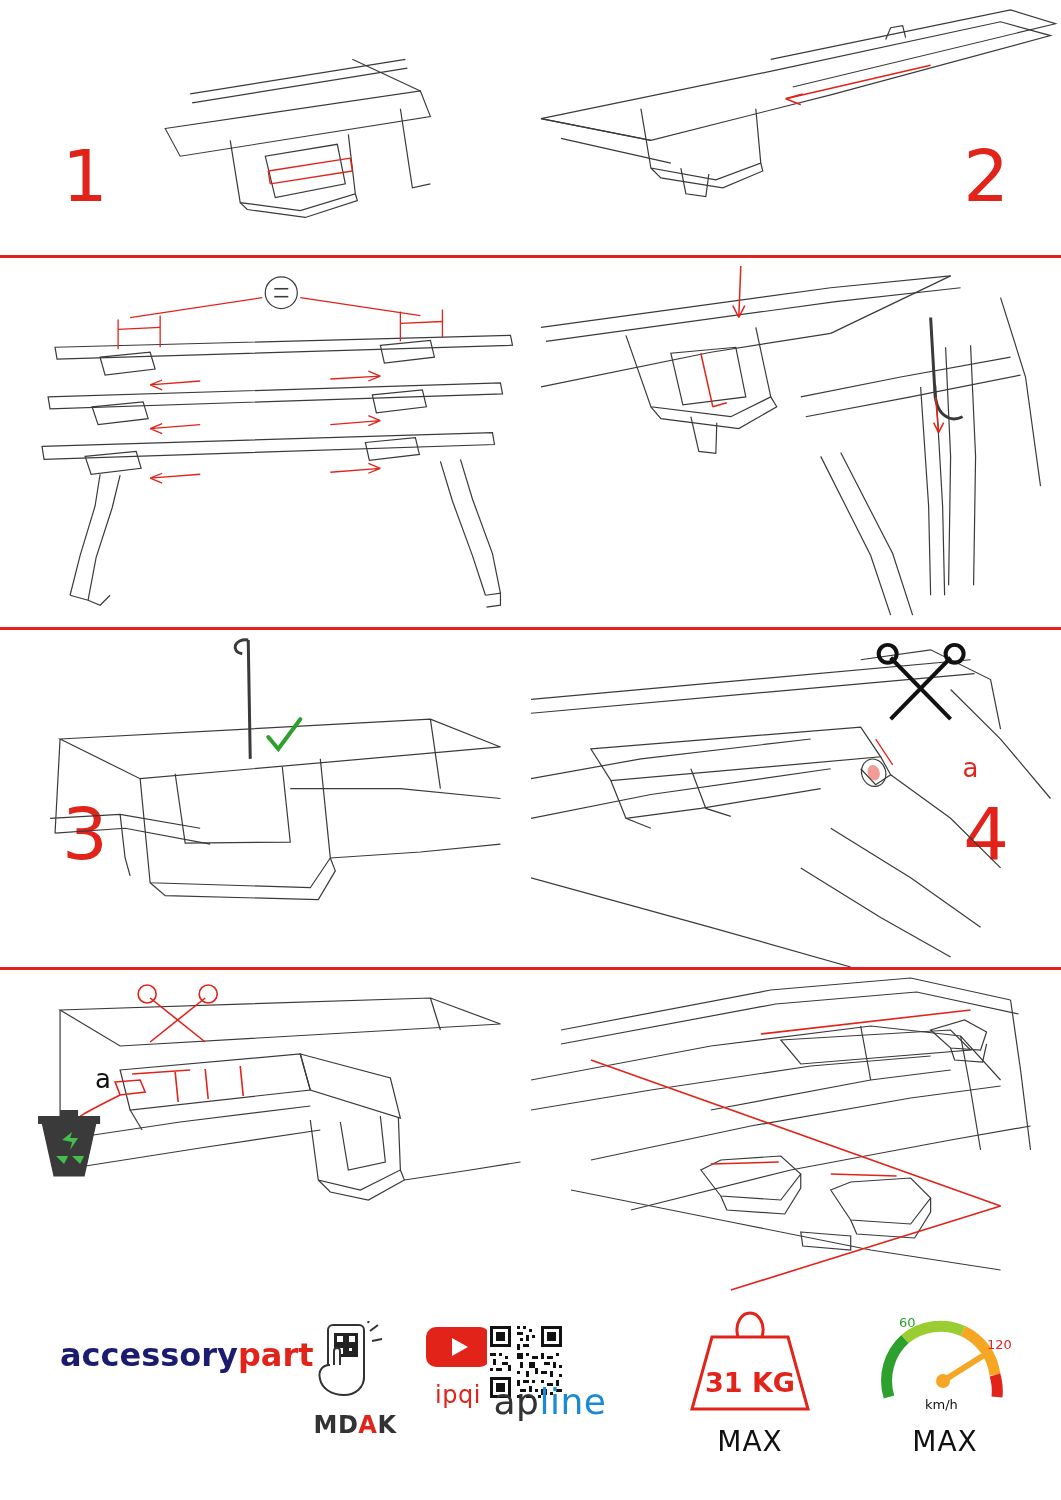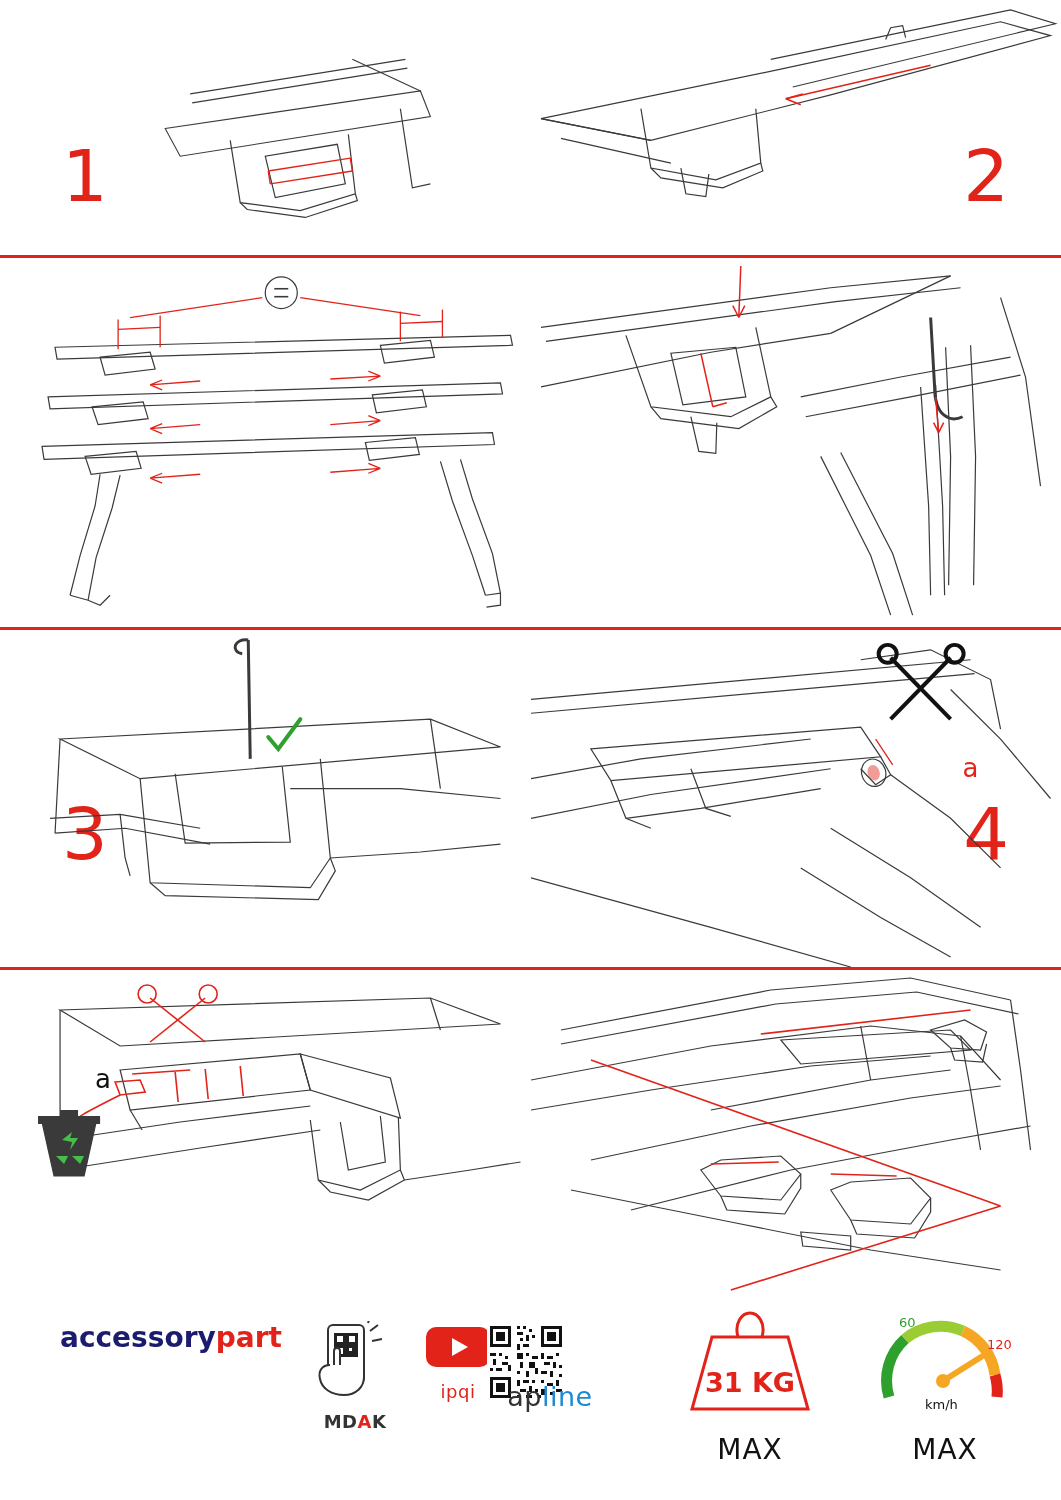--- a/index.html
+++ b/index.html
@@ -79,36 +79,36 @@
   .brand-basic {
     font-family: "DejaVu Sans", sans-serif;
     font-weight: bold;
     font-size: 43px;
     letter-spacing: 1px;
     color: #1b1b6f;
     line-height: 1;
   }
   .brand-basic .x { font-size: 33px; }
   .brand-accessory {
-    margin-top: 4px;
+    margin-top: 19px;
     font-family: "DejaVu Sans", sans-serif;
     font-weight: bold;
-    font-size: 28px;
+    font-size: 32px;
     line-height: 1;
     color: #1b1b6f;
   }
   .brand-accessory .part { color: #e2231a; }
 
   .logo {
     position: absolute;
     text-align: center;
   }
   .logo .caption {
     font-family: "DejaVu Sans", sans-serif;
-    font-size: 18px;
+    font-size: 24px;
     margin-top: 8px;
     letter-spacing: 0.5px;
   }
   .logo-mdak  { left: 300px; top: 26px; width: 110px; }
   .logo-ipqi  { left: 398px; top: 26px; width: 120px; }
   .logo-apline{ left: 480px; top: 26px; width: 140px; }
 
   .cap-mdak { color: #333; font-weight: bold; }
   .cap-mdak .a-red { color: #e2231a; }
   .cap-ipqi { color: #e2231a; font-weight: normal; }
@@ -118,21 +118,21 @@
   .weight, .speed {
     position: absolute;
     text-align: center;
   }
   .weight { left: 660px; top: 10px; width: 180px; }
   .speed  { left: 855px; top: 10px; width: 180px; }
   .maxlabel {
     font-family: "DejaVu Sans", sans-serif;
     font-size: 28px;
     letter-spacing: 1px;
-    margin-top: 16px;
+    margin-top: 8px;
     color: #111;
   }
   .kgtext {
     position: absolute;
     left: 0; right: 0;
     top: 62px;
     font-family: "DejaVu Sans", sans-serif;
     font-size: 27px;
     font-weight: bold;
     color: #e2231a;
@@ -532,21 +532,21 @@
             <rect x="23" y="22" width="2" height="1"></rect>
           <rect x="10" y="24" width="1" height="1"></rect>
             <rect x="13" y="24" width="2" height="1"></rect>
             <rect x="17" y="24" width="1" height="1"></rect>
         </g>
       </svg>
     </div>
 
     <div class="logo logo-apline">
       <div style="height:52px"></div>
-      <div class="caption cap-apline" style="font-size:27px"><span>ap</span><span class="line">line</span></div>
+      <div class="caption cap-apline" style="font-size:36px"><span>ap</span><span class="line">line</span></div>
     </div>
 
     <div class="weight">
       <div style="position:relative; height:112px;">
         <svg width="180" height="112" viewBox="0 0 180 112">
           <path d="M52 32 L128 32 L148 104 L32 104 Z" fill="#ffffff" stroke="#e2231a" stroke-width="3"></path>
           <path d="M78 32 C74 18 82 8 90 8 C98 8 106 18 102 32" fill="none" stroke="#e2231a" stroke-width="3"></path>
         </svg>
         <div class="kgtext">31 KG</div>
       </div>

